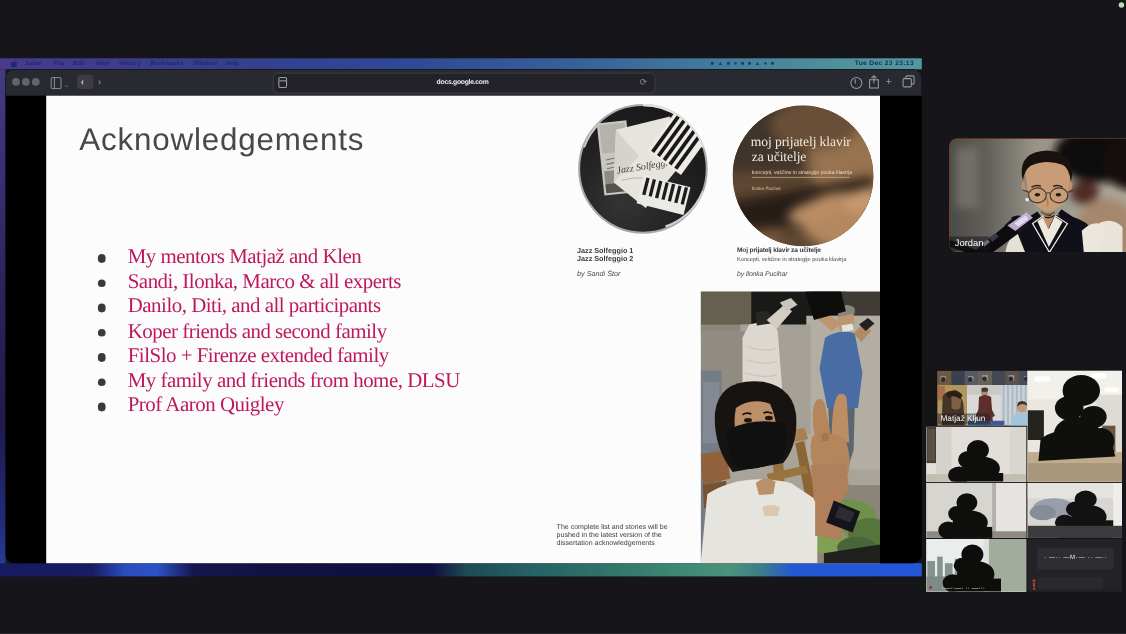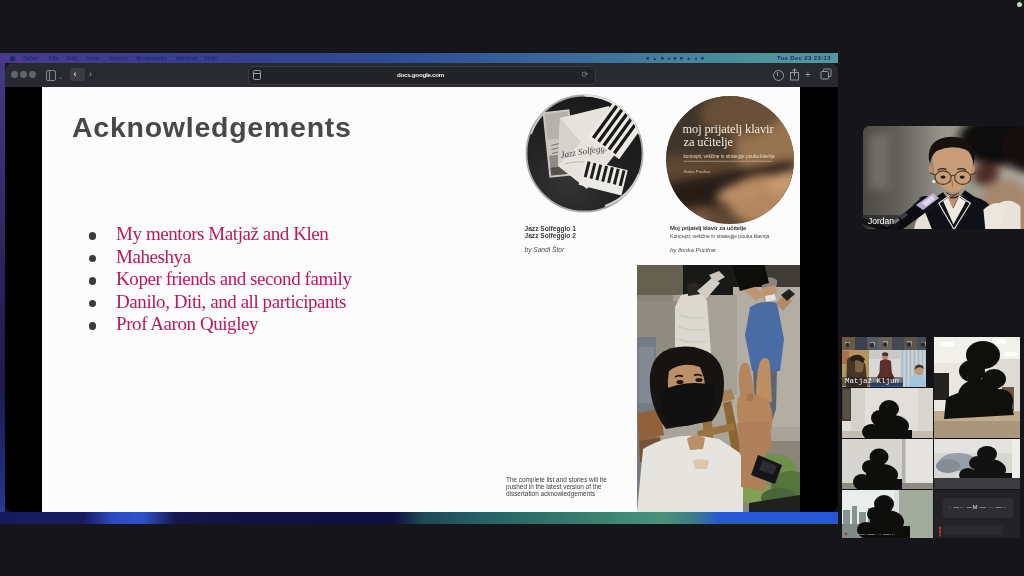--- a/index.html
+++ b/index.html
@@ -72,27 +72,29 @@
             <rect x="3.5" y="1" width="7.5" height="7.5" rx="1"></rect>
             <rect x="1" y="3.5" width="7.5" height="7.5" rx="1" fill="#292931"></rect>
           </g>
         </svg>
     </div>
 
   </div>
 
   <div class="abs" id="slide" style="left:41.5px;top:86.5px;width:758.5px;height:425.5px;background:#fcfcfc;">
 
-    <div class="abs" style="left:30.5px;top:24.5px;font-size:28.5px;font-weight:bold;color:#484848;letter-spacing:0.75px;">Acknowledgements</div>
+    <div class="abs" style="left:30.5px;top:24.5px;font-size:28.5px;font-weight:normal;color:#484848;letter-spacing:0.75px;">Acknowledgements</div>
 
     <div class="abs" id="bullets" style="left:47px;top:136.8px;font-family:'Liberation Serif',serif;font-size:19px;color:#be185d;line-height:22.5px;letter-spacing:-0.44px;white-space:nowrap;">
       <div><span class="bu"></span>My mentors Matjaž and Klen</div>
-      <div><span class="bu"></span>Maheshya</div>
+      <div><span class="bu"></span>Sandi, Ilonka, Marco &amp; all experts</div>
+      <div><span class="bu"></span>Danilo, Diti, and all participants</div>
       <div><span class="bu"></span>Koper friends and second family</div>
-      <div><span class="bu"></span>Danilo, Diti, and all participants</div>
+      <div><span class="bu"></span>FilSlo + Firenze extended family</div>
+      <div><span class="bu"></span>My family and friends from home, DLSU</div>
       <div><span class="bu"></span>Prof Aaron Quigley</div>
     </div>
 
     <div class="abs" style="left:483px;top:138.5px;font-size:6.6px;font-weight:bold;color:#3b3b3b;line-height:7.4px;">Jazz Solfeggio 1<br>Jazz Solfeggio 2</div>
     <div class="abs" style="left:483px;top:159.5px;font-size:6.6px;font-style:italic;color:#4a4a4a;">by Sandi Štor</div>
 
     <div class="abs" style="left:628.5px;top:138.5px;font-size:6px;letter-spacing:-0.15px;font-weight:bold;color:#3b3b3b;">Moj prijatelj klavir za učitelje</div>
     <div class="abs" style="left:628.5px;top:146.5px;font-size:5.3px;letter-spacing:-0.1px;color:#4a4a4a;">Koncepti, veščine in strategije pouka klavirja</div>
     <div class="abs" style="left:628.5px;top:159.5px;font-size:6.2px;letter-spacing:-0.1px;font-style:italic;color:#4a4a4a;">by Ilonka Pucihar</div>
 
@@ -337,21 +339,21 @@
       <path d="M36 90 l6 -4 3 3 -6 5 z" fill="#3a3a46"></path>
       <path d="M30 95 l5 -3 2 2 -5 4 z" fill="#d8d8dc"></path>
     </svg>
     <div class="abs" style="left:0;bottom:1.5px;background:rgba(24,24,27,0.55);border-radius:0 3px 3px 0;padding:1px 6px 2px 5px;color:#fff;font-size:8.5px;">Jordan</div>
   </div>
 
   <div class="abs" style="left:1017px;top:2px;width:5px;height:5px;border-radius:50%;background:#b6dfb2;"></div>
 
   <div class="abs" id="grid" style="left:841px;top:336px;width:179px;height:202px;background:#131316;">
 
-    <div class="abs" style="left:1px;top:1px;width:84px;height:50px;overflow:hidden;background:#3a3a40;font-family:Liberation Mono, monospace;">
+    <div class="abs" style="left:11px;top:1px;width:84px;height:50px;overflow:hidden;background:#3a3a40;">
       <svg width="91" height="50" viewBox="0 0 91 50">
         <rect width="91" height="50" fill="#46444c"></rect>
         <g>
           <rect x="0" y="0" width="13" height="13" fill="#6b5a40"></rect>
             <rect x="13" y="0" width="12" height="13" fill="#3a4050"></rect>
           <rect x="25" y="0" width="12" height="13" fill="#565a64"></rect>
             <rect x="37" y="0" width="13" height="13" fill="#676258"></rect>
           <rect x="50" y="0" width="12" height="13" fill="#444852"></rect>
             <rect x="62" y="0" width="13" height="13" fill="#5a544c"></rect>
           <rect x="75" y="0" width="16" height="13" fill="#474c56"></rect>

